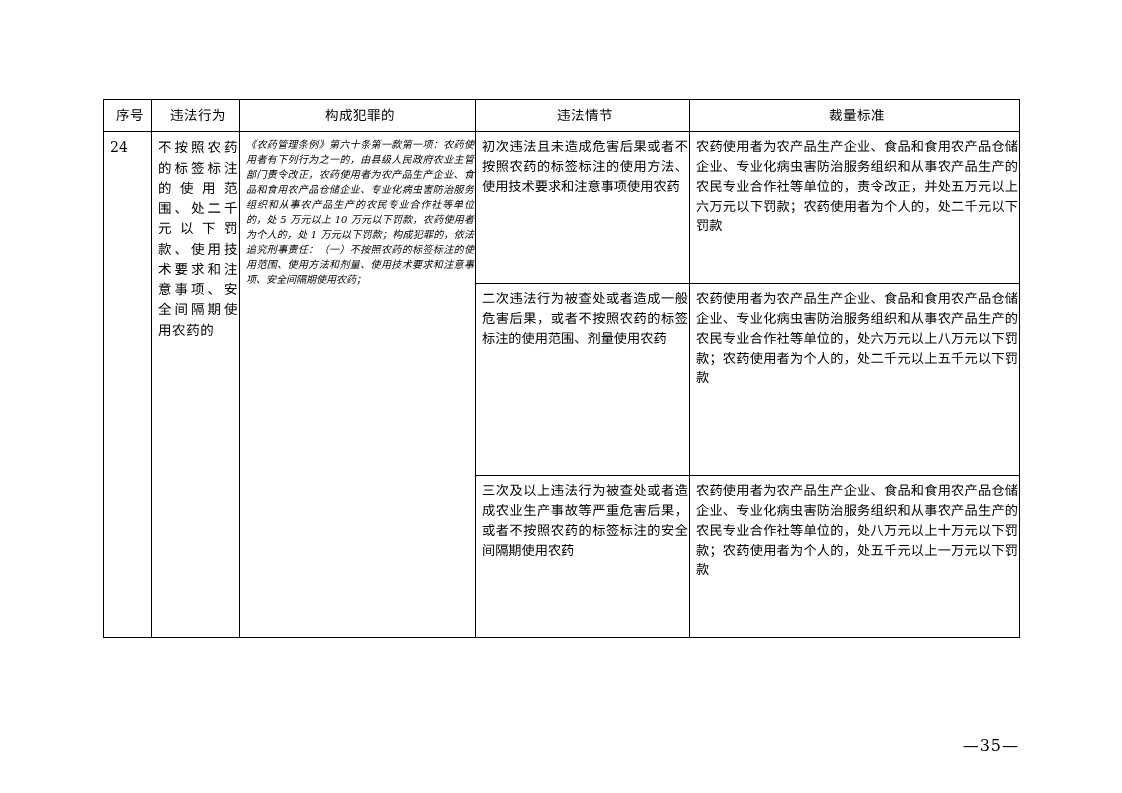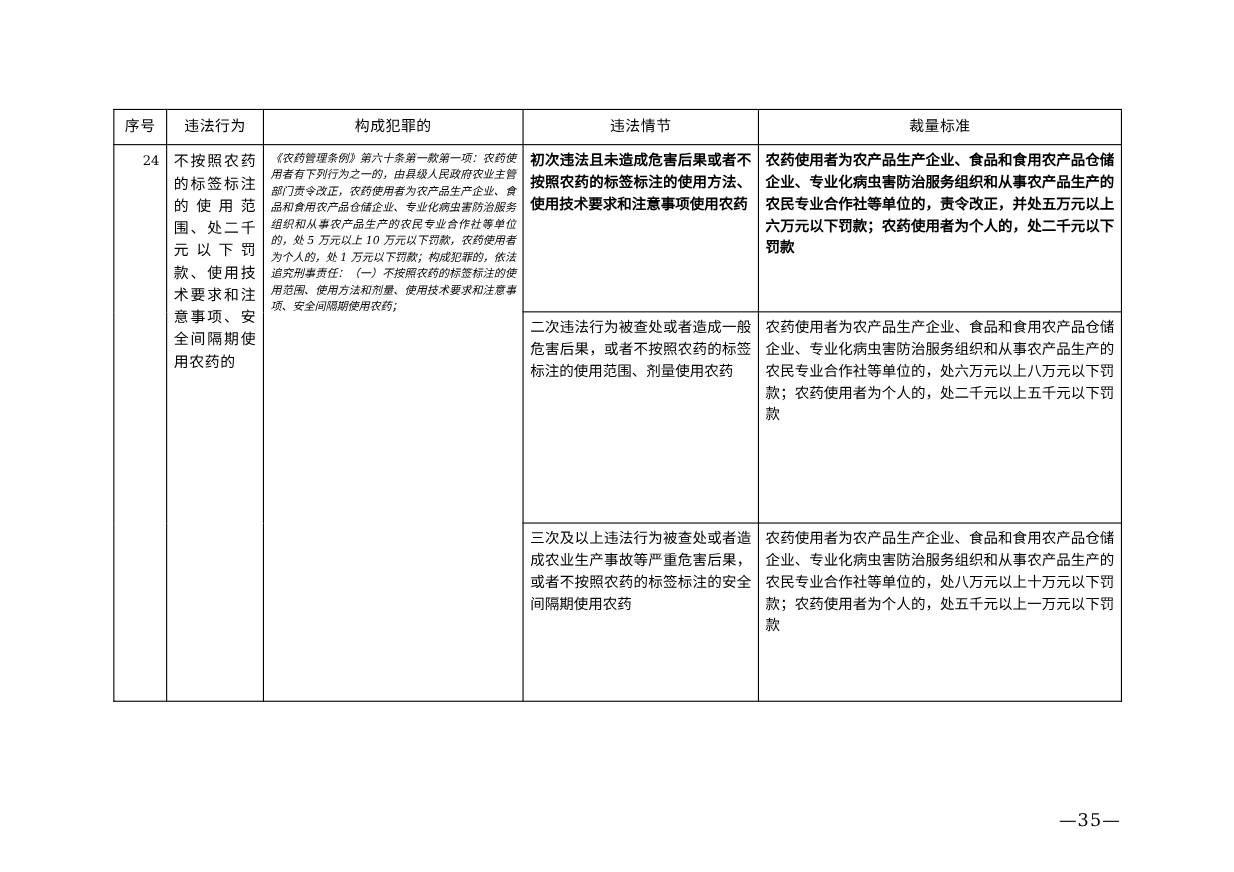--- a/index.html
+++ b/index.html
@@ -28,44 +28,44 @@
     width: 916px;
   }
   table.doc-table {
     border-collapse: collapse;
     table-layout: fixed;
     width: 916px;
   }
   table.doc-table td, table.doc-table th {
     border: 1px solid #000000;
     vertical-align: top;
-    padding: 5px 6px 6px 6px;
+    padding: 5px 1px 6px 6px;
     font-weight: normal;
     line-height: 1.5;
   }
   
   thead th {
     text-align: center;
     vertical-align: middle;
     font-size: 13.5px;
     font-weight: bold;
     padding: 6px 4px 7px 4px;
     height: 20px;
     letter-spacing: 0.5px;
   }
   col.c-no    { width: 48px; }
   col.c-act   { width: 88px; }
   col.c-basis { width: 236px; }
   col.c-case  { width: 214px; }
   col.c-std   { width: 330px; }
 
   td.cell-no {
-    text-align: right;
+    text-align: left;
     vertical-align: middle;
-    font-size: 12px;
+    font-size: 14px;
   }
   td.cell-act {
     font-size: 13.5px;
     vertical-align: middle;
     line-height: 1.75;
     letter-spacing: 0.6px;
     text-align: justify;
     text-justify: inter-ideograph;
     padding-left: 8px;
     padding-right: 7px;
@@ -91,21 +91,21 @@
   }
   td.cell-std {
     font-size: 13.2px;
     vertical-align: middle;
     line-height: 1.72;
     text-align: justify;
     text-justify: inter-ideograph;
     padding-left: 8px;
     padding-right: 7px;
   }
-  .r1 .cell-case, .r1 .cell-std { height: 140px; font-weight: bold; }
+  .r1 .cell-case, .r1 .cell-std { height: 140px; }
   .r2 .cell-case, .r2 .cell-std { height: 180px; }
   .r3 .cell-case, .r3 .cell-std { height: 150px; }
 
   .page-number {
     position: absolute;
     right: 103px;
     top: 700px;
     font-size: 16px;
     font-family: "DejaVu Serif", "Liberation Serif", serif;
     letter-spacing: 1px;

